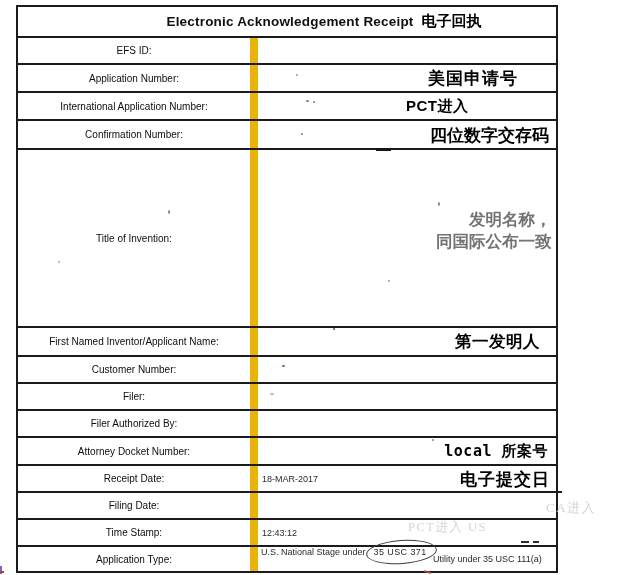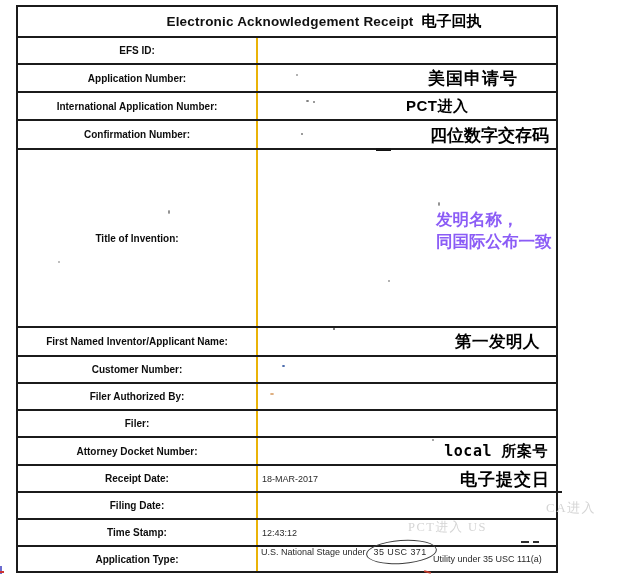--- a/index.html
+++ b/index.html
@@ -13,36 +13,36 @@
   }
   .thead{
     height:31px;box-sizing:border-box;border-bottom:2px solid #1b1b1b;
     display:flex;align-items:center;justify-content:center;gap:8px;padding-left:74px;
   }
   .title-en{font-weight:bold;font-size:13.5px;color:#101010;letter-spacing:0.2px;}
   .title-zh{font-weight:bold;font-size:15px;color:#000;}
   .row{display:flex;box-sizing:border-box;border-bottom:2px solid #1b1b1b;}
   .row.last{border-bottom:none;}
   .lbl{
-    width:240px;box-sizing:border-box;border-right:2px solid #eab308;
+    width:240px;box-sizing:border-box;border-right:8px solid #eab308;
     display:flex;align-items:center;justify-content:center;text-align:center;
-    font-weight:bold;font-size:10px;color:#0d0d0d;padding:8px 6px;
+    font-weight:normal;font-size:10px;color:#0d0d0d;padding:8px 6px;
   }
   .val{flex:1;position:relative;}
   .vtext{
     position:absolute;left:4px;top:50%;transform:translateY(-50%);
     font-size:9px;color:#2a2a2a;white-space:nowrap;
   }
   .anno{
     position:absolute;top:50%;transform:translateY(-50%);
     font-weight:bold;color:#000;white-space:nowrap;
   }
   .anno-block{
     position:absolute;left:178px;top:58px;font-weight:bold;
-    font-size:16.5px;line-height:22px;color:#8b5cf6;white-space:nowrap;
+    font-size:16.5px;line-height:22px;color:#737373;white-space:nowrap;text-align:right;
   }
   .anno.mono{font-family:"DejaVu Sans Mono",monospace;font-weight:bold;}
   .at-val{display:flex;align-items:flex-start;padding-left:3px;font-size:9px;color:#2a2a2a;}
   .circled{position:relative;margin-left:3px;padding:0 5px;letter-spacing:0.4px;}
   .ellipse{
     position:absolute;left:-3px;right:-5px;top:-7px;bottom:-7px;
     border:1.4px solid #3c3c3c;border-radius:50%;transform:rotate(-4deg);
   }
   .at-v2{position:absolute;left:175px;top:50%;transform:translateY(-50%);font-size:9px;color:#2a2a2a;white-space:nowrap;}
   .ghost{
@@ -106,26 +106,26 @@
         <span class="anno" style="right:16px;font-size:16.5px;letter-spacing:0.5px">第一发明人</span>
       </div>
     </div>
 
     <div class="row" style="height:27px">
       <div class="lbl">Customer Number:</div>
       <div class="val"></div>
     </div>
 
     <div class="row" style="height:27px">
-      <div class="lbl">Filer Authorized By:</div>
+      <div class="lbl">Filer:</div>
       <div class="val"></div>
     </div>
 
     <div class="row" style="height:27px">
-      <div class="lbl">Filer:</div>
+      <div class="lbl">Filer Authorized By:</div>
       <div class="val"></div>
     </div>
 
     <div class="row" style="height:28px">
       <div class="lbl">Attorney Docket Number:</div>
       <div class="val">
         <span class="anno mono" style="right:8px;font-size:15px;letter-spacing:0.5px">local 所案号</span>
       </div>
     </div>
 

